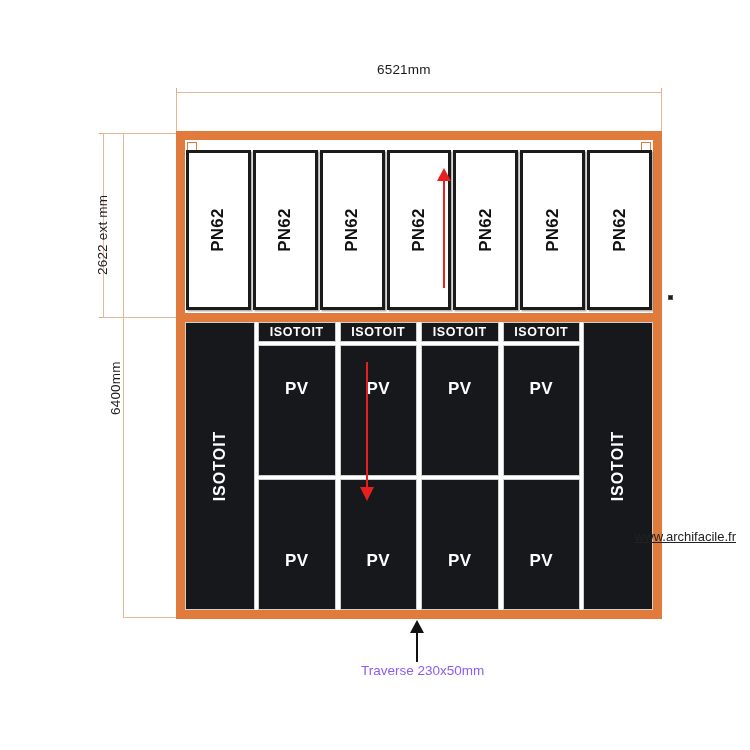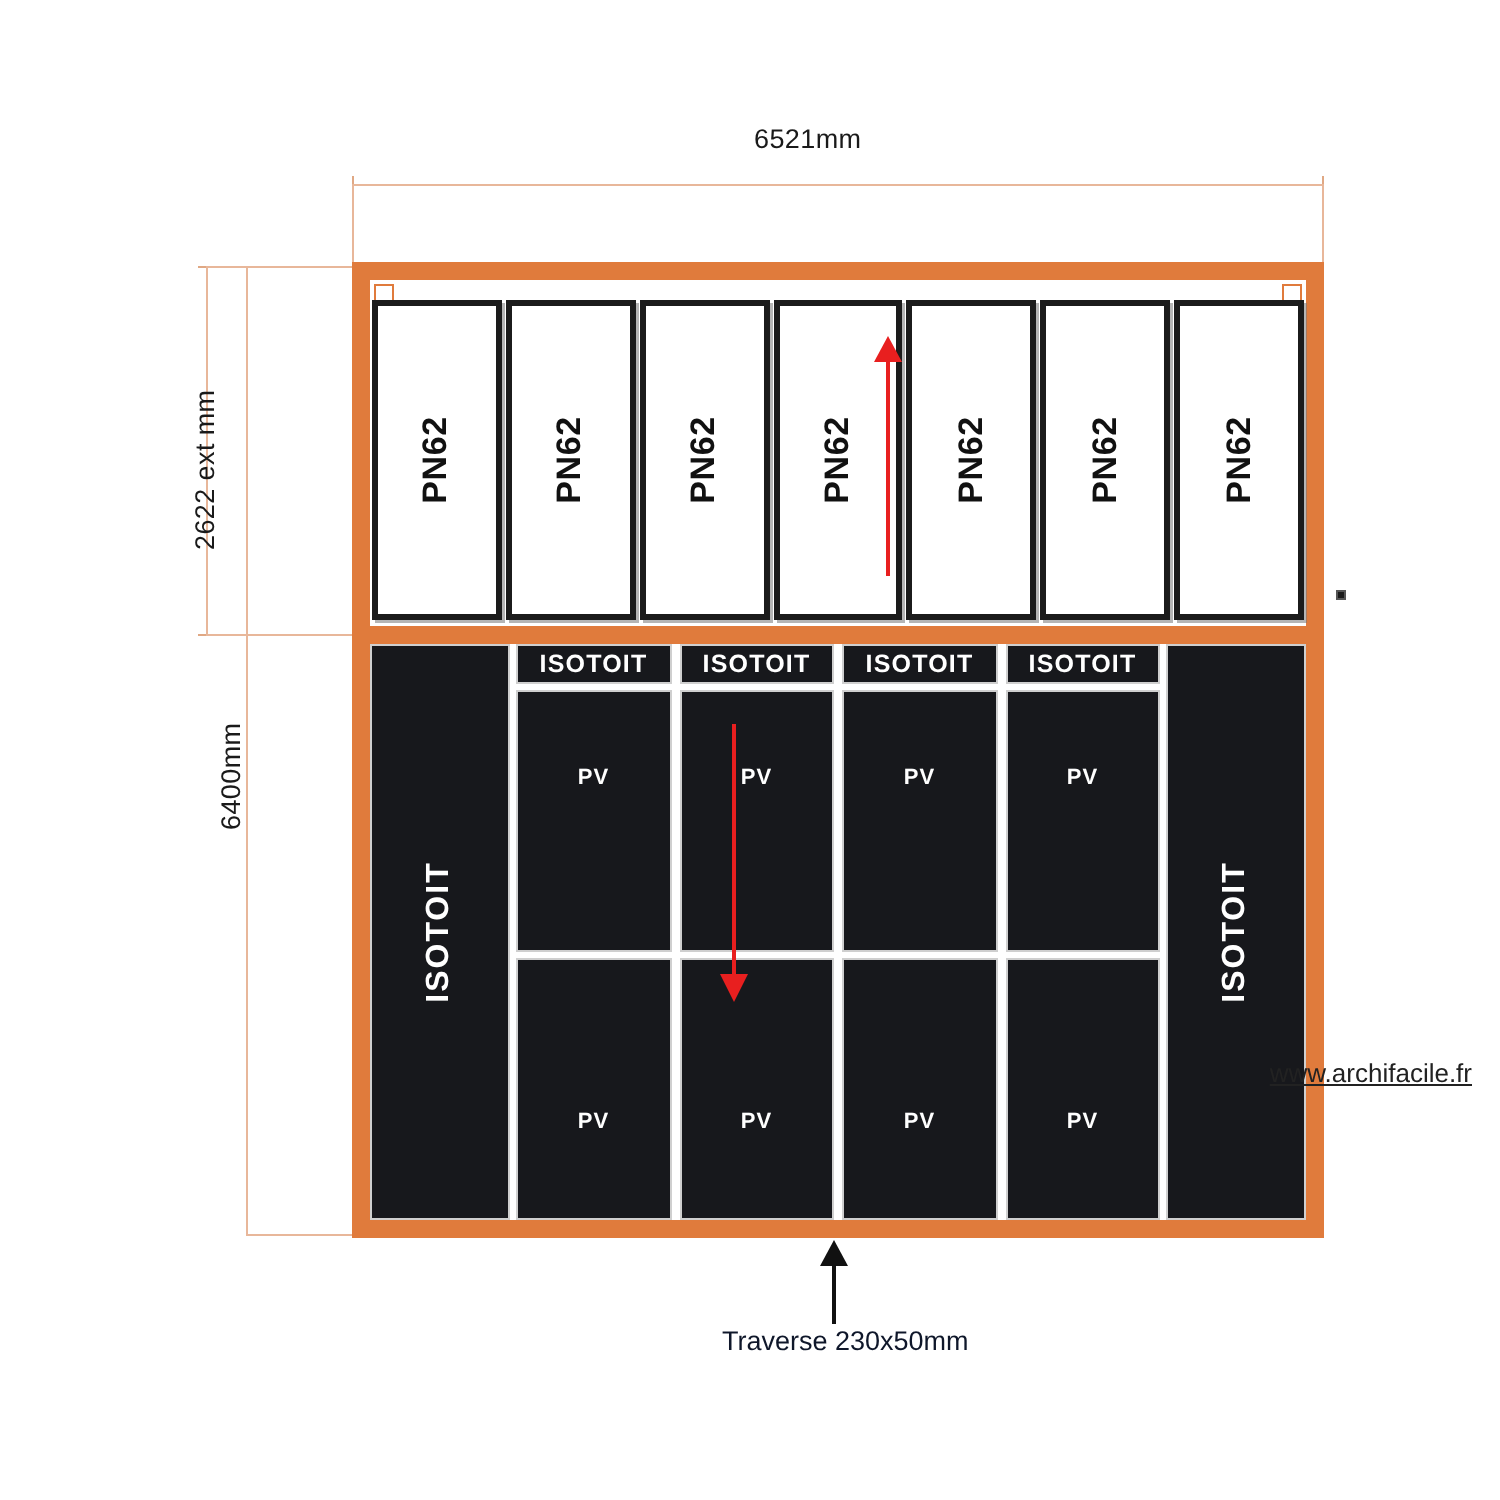--- a/index.html
+++ b/index.html
@@ -180,21 +180,21 @@
     display: flex;
     align-items: center;
     justify-content: center;
   }
   .pv-cell {
     flex: 1 1 0;
     background: #17181c;
     border: 1.5px solid #cfcfcf;
     box-sizing: border-box;
     color: #ffffff;
-    font-size: 11px;
+    font-size: 17px;
     font-weight: bold;
     display: flex;
     align-items: center;
     justify-content: center;
     position: relative;
     letter-spacing: 0.5px;
   }
   .pv-cell .pv-text { position: relative; top: -22px; }
   .pv-cell.lower .pv-text { top: 16px; }
 
@@ -217,21 +217,21 @@
     height: 5px;
     background: #1b1b1b;
     border: 1px solid #555;
     box-sizing: border-box;
   }
   #traverse-caption {
     position: absolute;
     left: 361px;
     top: 663px;
     font-size: 13.5px;
-    color: #0f172a;
+    color: #8b5cf6;
     white-space: nowrap;
   }
   #watermark {
     position: absolute;
     right: 14px;
     bottom: 14px;
     font-size: 13px;
     color: #222222;
     white-space: nowrap;
     text-decoration: underline;

